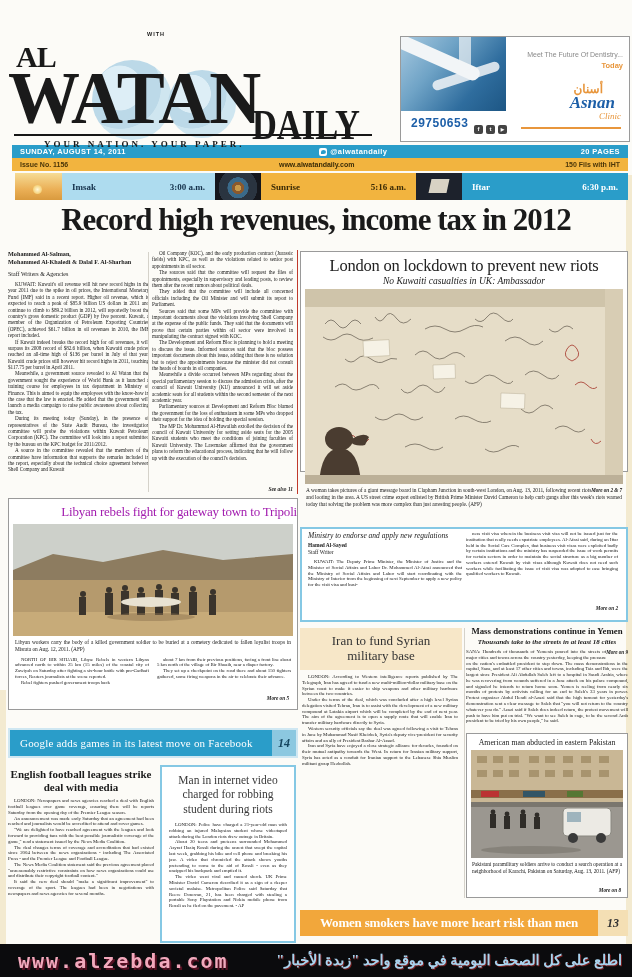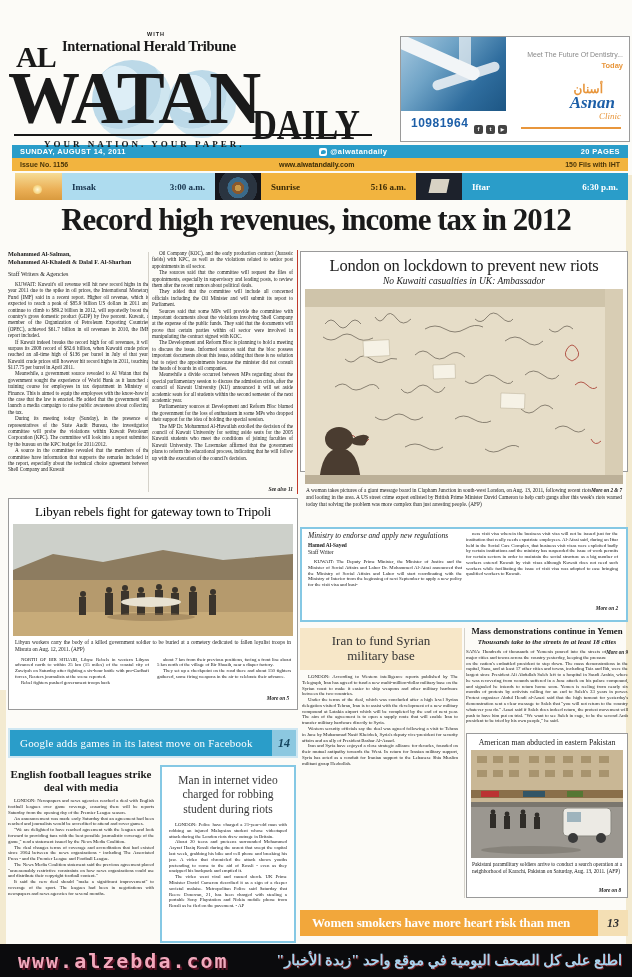--- a/index.html
+++ b/index.html
@@ -60,79 +60,78 @@
   .moreref{float:right;font-weight:bold;font-style:italic;font-size:5.2px;}
   .vrule-red{width:1px;background:#c0392b;}
   .vrule{width:1px;background:#d5d2ca;}
   
   .box{border:1px solid #9a9a9a;background:#fff;box-sizing:border-box;}
   .box-blue{border:2px solid #85c8e4;background:#fff;box-sizing:border-box;}
   .london-h{font-size:16.5px;text-align:center;letter-spacing:-0.2px;color:#222;}
   .london-sub{font-size:9.5px;font-style:italic;text-align:center;}
   .caption{font-size:5.4px;line-height:1.25;text-align:justify;letter-spacing:-0.05px;}
   .wall{background:#e3dac6;position:relative;overflow:hidden;}
-  .libya-h{font-size:13px;text-align:center;letter-spacing:-0.2px;color:#000000;}
+  .libya-h{font-size:13px;text-align:right;letter-spacing:-0.2px;color:#a21caf;}
   .moi-h{font-size:10.5px;font-weight:bold;text-align:center;letter-spacing:-0.1px;}
   .moi-sub{font-size:7.5px;font-style:italic;}
   .moi-by{font-size:5.4px;font-weight:bold;line-height:1.3;}
   .iran-hbox{background:#f7e7c8;display:flex;align-items:center;justify-content:center;text-align:center;}
   .iran-h{font-size:13px;color:#333;line-height:1.15;}
   .yemen-h{font-size:8.8px;font-weight:bold;text-align:center;}
   .yemen-sub{font-size:7px;font-style:italic;text-align:center;font-weight:bold;}
   .pak-h{font-size:7.8px;text-align:center;color:#222;}
   .mini{font-size:4.9px;line-height:1.18;text-align:justify;letter-spacing:-0.05px;overflow:hidden;}
   .mini p{margin:0;text-indent:6px;}
   .foot-h{font-size:11px;font-weight:bold;text-align:center;line-height:1.15;}
   .rob-h{font-size:11.5px;text-align:center;color:#3a3a3a;line-height:1.25;}
   
   .gban{background:#cfe7f2;padding:2px;box-sizing:border-box;}
   .gban-in{background:#2a9dc9;height:100%;display:flex;align-items:center;box-sizing:border-box;}
   .gban-txt{color:#fff;font-size:11px;flex:1;padding-left:10px;letter-spacing:.2px;}
   .gban-pg{background:#8cc8e0;color:#15455e;font-weight:bold;font-style:italic;font-size:12px;width:24px;
            align-self:stretch;display:flex;align-items:center;justify-content:center;}
   .wban{background:#f2a73b;display:flex;align-items:center;}
-  .wban-txt{color:#fff;font-weight:bold;font-size:13px;flex:1;padding-left:12px;letter-spacing:-0.2px;}
+  .wban-txt{color:#fff;font-weight:bold;font-size:13px;flex:1;padding-left:20px;letter-spacing:-0.2px;}
   .wban-pg{background:#f4dfb4;color:#333;font-weight:bold;font-style:italic;font-size:12px;width:30px;
            align-self:stretch;display:flex;align-items:center;justify-content:center;}
   .blackbar{background:#0b0b0d;display:flex;align-items:center;justify-content:space-between;}
   .zurl{font-family:"DejaVu Sans Mono",monospace;font-weight:bold;font-size:20px;letter-spacing:2px;color:#f2a8bc;
         text-shadow:2px 2px 0 #551022;padding-left:18px;}
   .zarab{direction:rtl;font-weight:bold;font-size:14.5px;color:#a9d3ee;text-shadow:1px 1px 0 #7a1f1f;padding-right:10px;}
   .photo-frame{display:block;}
 </style>
 </head>
 <body>
 
 <div id="page">
 
   <div class="abs edge" style="right:0;top:175px;width:6px;height:769px;"></div>
   <div class="abs edge" style="left:0;top:690px;width:6px;height:254px;"></div>
 
   <div class="abs globe" style="left:92px;top:60px;width:80px;height:80px;"></div>
   <div class="abs globe" style="left:168px;top:70px;width:68px;height:68px;"></div>
   <div class="abs al" style="left:16px;top:40px;">AL</div>
   <div class="abs with" style="left:147px;top:31px;">WITH</div>
-  <div class="abs iht" style="left:62px;top:38px;">International Herald Tribune</div>
   <div class="abs watan" style="left:8px;top:62px;">WATAN</div>
   <div class="abs mast-rule" style="left:14px;top:134px;width:358px;"></div>
   <div class="abs tagline" style="left:44px;top:139px;">YOUR NATION. YOUR PAPER.</div>
   <div class="abs daily" style="left:252px;top:104px;">DAILY</div>
 
   <div class="abs adbox" style="left:400px;top:36px;width:228px;height:104px;">
     <div class="abs adphoto" style="left:0;top:0;width:105px;height:74px;">
       <div class="arm" style="left:-8px;top:14px;width:90px;height:14px;transform:rotate(24deg);"></div>
       <div class="arm" style="left:30px;top:34px;width:70px;height:10px;transform:rotate(-18deg);opacity:.85;"></div>
       <div class="arm" style="left:58px;top:-6px;width:12px;height:40px;opacity:.7;"></div>
     </div>
     <div class="abs ad-line1" style="right:6px;top:14px;width:118px;">Meet The Future Of Dentistry...</div>
     <div class="abs ad-line2" style="right:6px;top:24px;width:118px;">Today</div>
     <div class="abs ad-brand-ar" style="right:26px;top:46px;">أسنان</div>
     <div class="abs ad-brand" style="right:14px;top:57px;">Asnan</div>
     <div class="abs ad-clinic" style="right:8px;top:74px;">Clinic</div>
-    <div class="abs ad-phone" style="left:10px;top:79px;">10981964</div>
+    <div class="abs ad-phone" style="left:10px;top:79px;">29750653</div>
     <div class="abs" style="left:70px;top:80px;">
       <span class="soc">f</span><span class="soc">t</span><span class="soc" style="font-size:4.5px;">▶</span>
     </div>
     <div class="abs ad-underline" style="right:8px;top:90px;width:100px;"></div>
   </div>
 
   <div class="abs bar bar-blue" style="left:12px;top:145px;width:616px;height:13px;padding:0 8px;box-sizing:border-box;justify-content:space-between;">
     <span>SUNDAY, AUGUST 14, 2011</span>
     <span style="display:flex;align-items:center;">
         <span class="tw-ic"></span>

